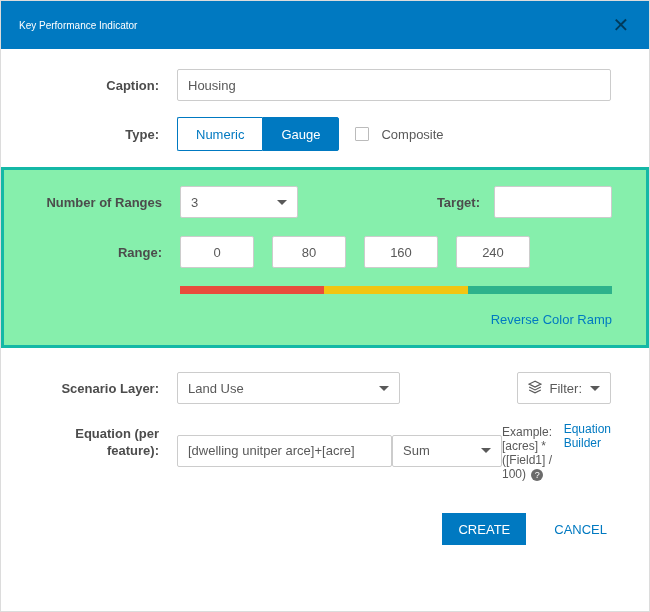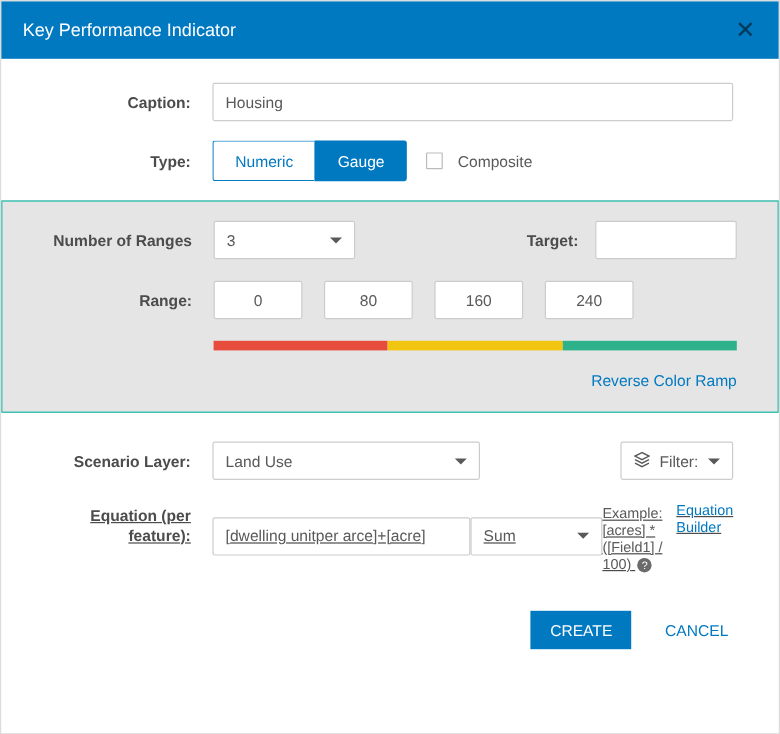--- a/index.html
+++ b/index.html
@@ -15,25 +15,25 @@
   }
   .header {
     background: #0079c1;
     color: #fff;
     height: 48px;
     display: flex;
     align-items: center;
     padding: 0 18px;
     justify-content: space-between;
   }
-  .header-title { font-size: 15px; font-weight: 400; }
+  .header-title { font-size: 10px; font-weight: 400; }
   .close-x { font-size: 20px; color: #003a5a; cursor: pointer; width: 20px; text-align: center; }
   .body { padding: 20px 38px 8px 22px; }
   .row { display: flex; align-items: center; margin-bottom: 16px; }
-  .row.align-top { align-items: flex-start; text-decoration: underline; }
+  .row.align-top { align-items: flex-start; }
   .label-col { width: 154px; text-align: right; padding-right: 18px; font-weight: 600; color: #4c4c4c; font-size: 13px; }
   .field-col { flex: 1; display: flex; align-items: center; gap: 16px; }
   input[type="text"] {
     height: 32px;
     border: 1px solid #ccc;
     border-radius: 2px;
     padding: 0 10px;
     font-size: 13px;
     color: #595959;
     background: #fff;
@@ -54,22 +54,22 @@
     background: #0079c1;
     color: #fff;
     border: 1px solid #0079c1;
   }
   .type-group { display: flex; }
   .type-group .type-btn:first-child { border-radius: 2px 0 0 2px; border-right: none; }
   .type-group .type-btn:last-child { border-radius: 0 2px 2px 0; }
   .checkbox-wrap { display: flex; align-items: center; gap: 12px; color: #595959; justify-content: center; }
   .chk { width: 14px; height: 14px; border: 1px solid #bbb; border-radius: 1px; background: #fff; }
   .gauge-panel {
-    background: #e5e5e5;
-    border: 1px solid #14b8a6;
+    background: #86efac;
+    border: 3px solid #14b8a6;
     padding: 16px 34px 18px 18px;
     margin: 0 -38px 24px -22px;
   }
   .gauge-row1 { display: flex; align-items: center; margin-bottom: 18px; }
   .gauge-label { width: 158px; text-align: right; padding-right: 18px; font-weight: 600; }
   .select {
     height: 32px;
     border: 1px solid #ccc;
     border-radius: 2px;
     background: #fff;

